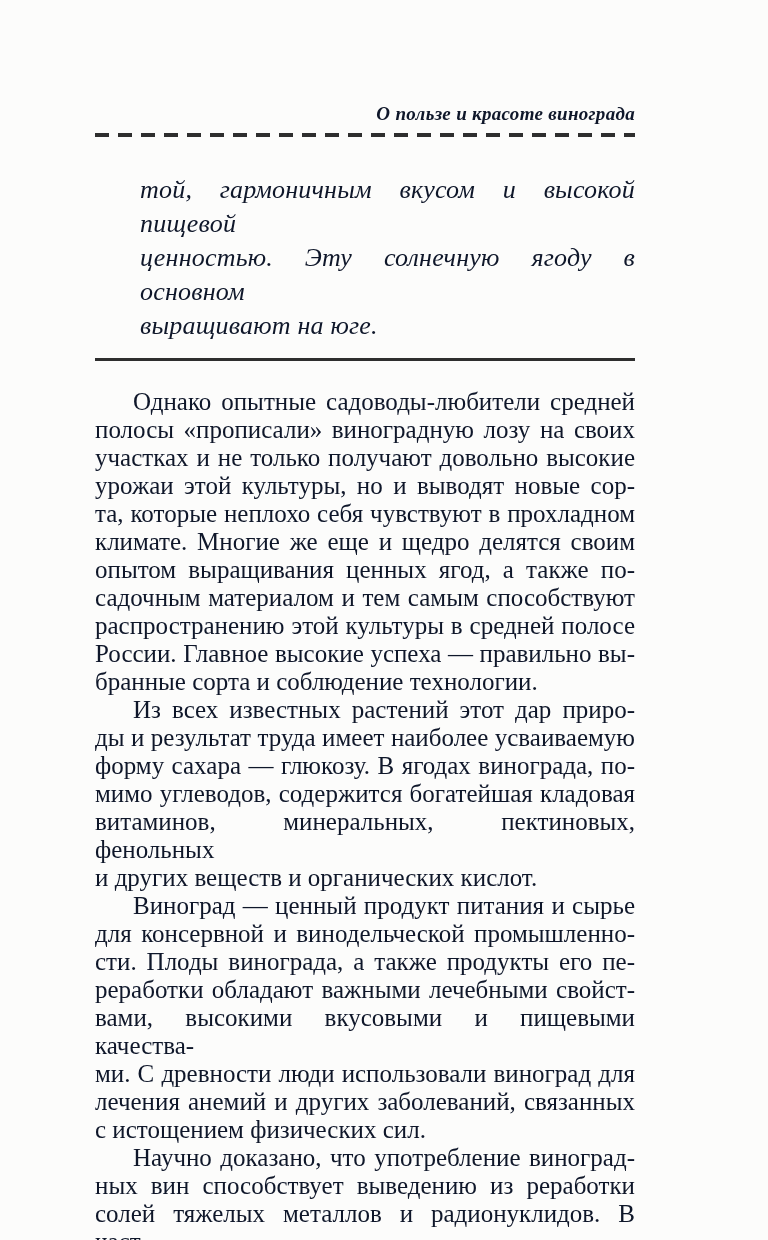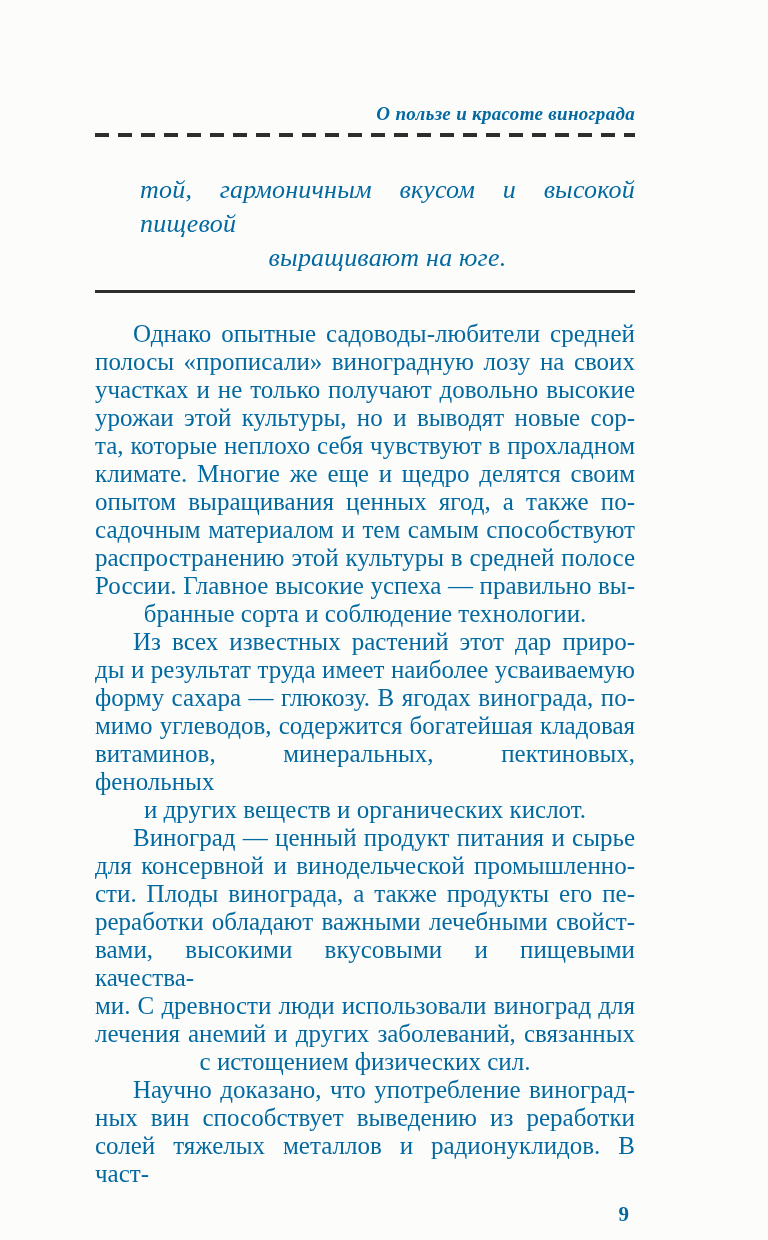--- a/index.html
+++ b/index.html
@@ -3,21 +3,21 @@
 <meta charset="utf-8">
 <style>
   html, body { margin: 0; padding: 0; background: #e8e8e8; }
   .page {
     position: relative;
     width: 768px;
     height: 1240px;
     margin: 0 auto;
     background: #fcfcfb;
     font-family: "Liberation Serif", "DejaVu Serif", serif;
-    color: #0369a1;
+    color: #0f172a;
     overflow: hidden;
   }
   .content {
     position: absolute;
     left: 95px;
     top: 0;
     width: 540px;
   }
   .running-header {
     margin-top: 102px;
@@ -43,21 +43,21 @@
   .divider-rule {
     margin-top: 15px;
     height: 3px;
     background: #2e2e2e;
   }
   .body-text {
     margin-top: 27px;
     font-size: 25px;
     line-height: 28px;
   }
-  .line { white-space: normal; text-align: center; }
+  .line { white-space: normal; }
   .line.j {
     text-align: justify;
     text-align-last: justify;
   }
   .line.indent { text-indent: 38px; }
   .page-number {
     margin-top: 14px;
     text-align: right;
     font-weight: bold;
     font-size: 21px;
@@ -68,20 +68,21 @@
 <body>
 
 <div class="page">
   <div class="content">
 
     <div class="running-header">О пользе и красоте винограда</div>
     <div class="dashed-rule"></div>
 
     <div class="epigraph">
       <div class="line j">той, гармоничным вкусом и высокой пищевой</div>
+      <div class="line j">ценностью. Эту солнечную ягоду в основном</div>
       <div class="line">выращивают на юге.</div>
     </div>
 
     <div class="divider-rule"></div>
 
     <div class="body-text">
 
       <div>
         <div class="line j indent">Однако опытные садоводы-любители средней</div>
         <div class="line j">полосы «прописали» виноградную лозу на своих</div>

